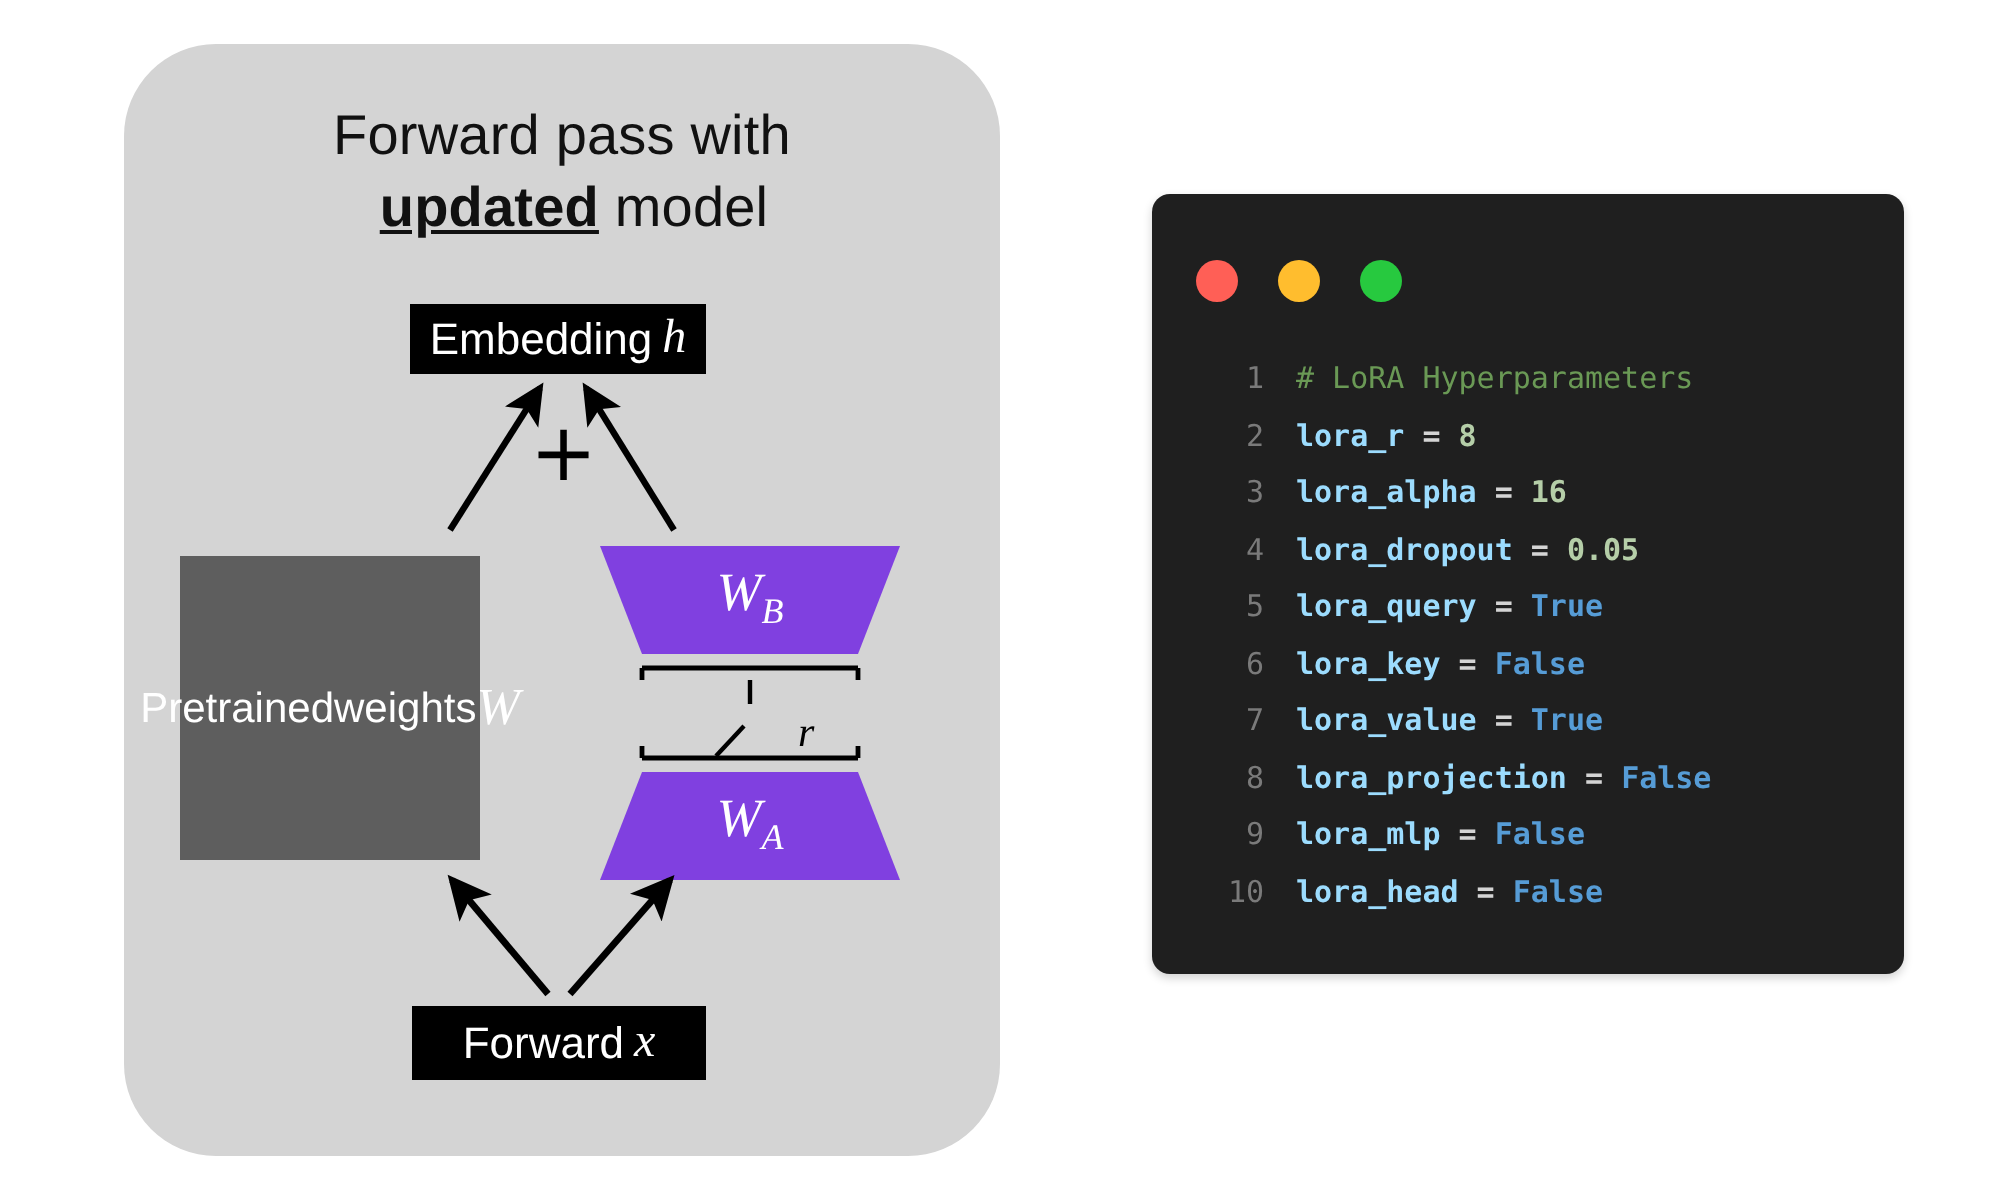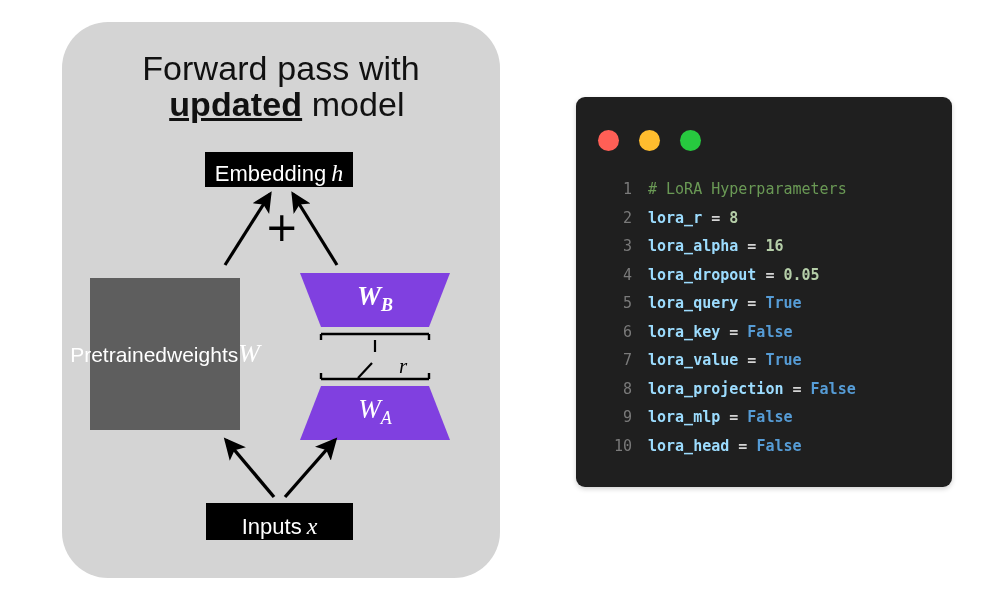--- a/index.html
+++ b/index.html
@@ -25,38 +25,38 @@
     background: #d4d4d4;
     border-radius: 46px;
   }
 
   #diagram-title {
     position: absolute;
     left: 0;
     top: 28px;
     width: 438px;
     text-align: center;
-    font-size: 34px;
+    font-size: 28px;
     line-height: 36px;
     color: #111111;
     letter-spacing: 0.1px;
   }
   #diagram-title .em {
     font-weight: bold;
     text-decoration: underline;
     text-underline-offset: 2px;
     margin-left: 12px;
   }
 
   .black-box {
     position: absolute;
     background: #000000;
     color: #ffffff;
     display: flex;
-    align-items: flex-end;
+    align-items: center;
     justify-content: center;
     font-size: 22px;
     white-space: nowrap;
   }
   .mathvar {
     font-family: "Liberation Serif", serif;
     font-style: italic;
     font-size: 24px;
     padding-left: 5px;
   }
@@ -115,21 +115,20 @@
   .trap .lbl sub {
     font-size: 18px;
     font-style: italic;
   }
   #wb-trap {
     left: 238px;
     top: 251px;
     width: 150px;
     height: 54px;
     clip-path: polygon(0% 0%, 100% 0%, 86% 100%, 14% 100%);
-    font-weight: bold;
   }
   #wa-trap {
     left: 238px;
     top: 364px;
     width: 150px;
     height: 54px;
     clip-path: polygon(14% 0%, 86% 0%, 100% 100%, 0% 100%);
   }
 
   
@@ -247,21 +246,21 @@
     <span class="lbl"><span>W</span><sub>B</sub></span>
   </div>
 
   <div class="trap" id="wa-trap">
     <span class="lbl"><span>W</span><sub>A</sub></span>
   </div>
 
   <div id="r-label">r</div>
 
   <div class="black-box" id="inputs-box">
-    <span>Inputs</span>
+    <span>Forward</span>
       <span class="mathvar">x</span>
   </div>
 
   <svg id="overlay" viewBox="0 0 438 556">
     <defs>
       <marker id="ah" markerWidth="7" markerHeight="7" refX="5.4" refY="3.1" orient="auto">
         <path d="M0,0 L6.4,3.1 L0,6.2 L1.5,3.1 Z" fill="#000"></path>
       </marker>
     </defs>
 

